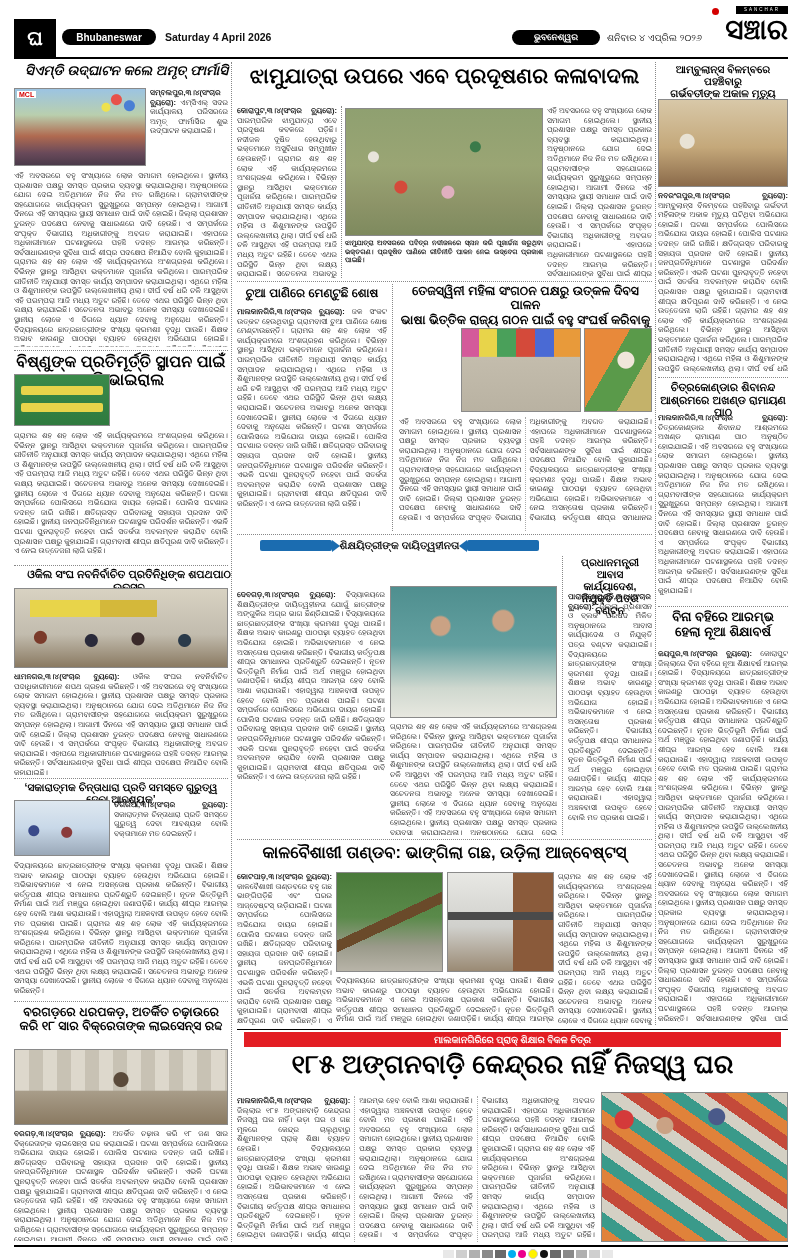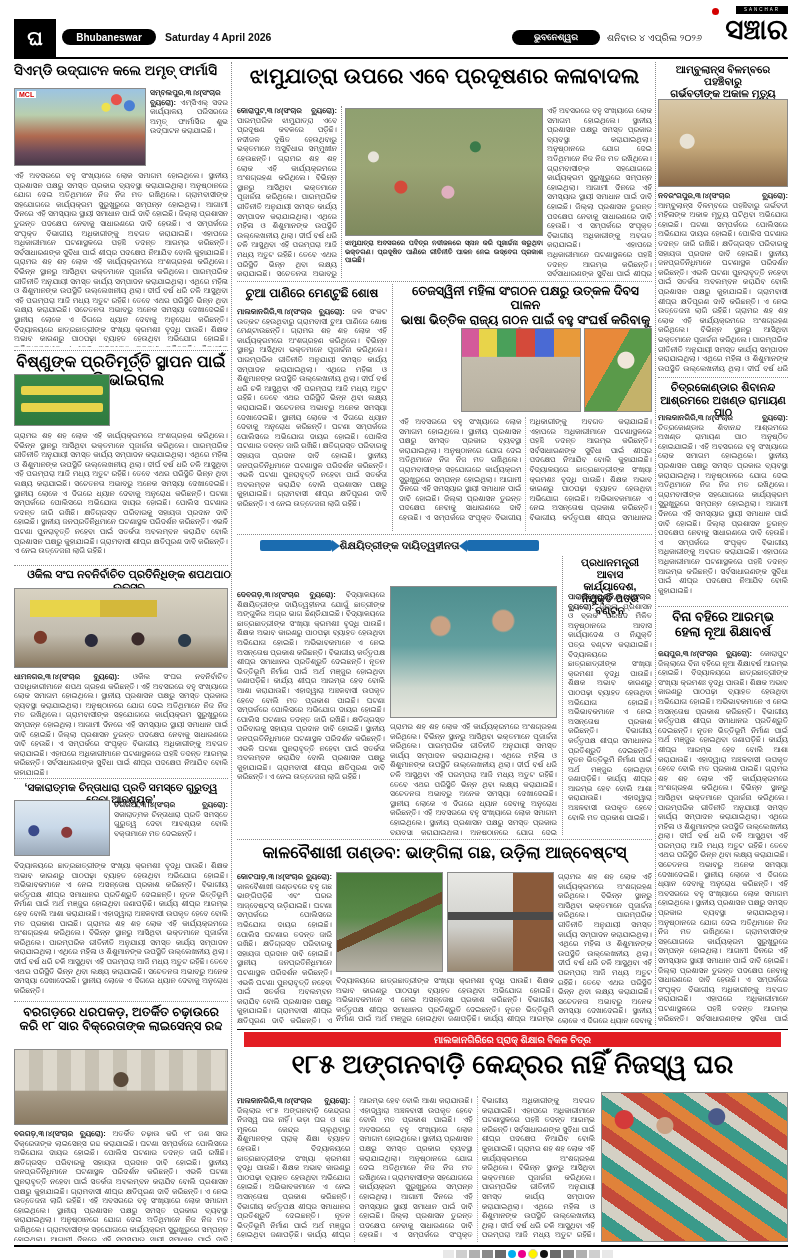--- a/index.html
+++ b/index.html
@@ -95,21 +95,21 @@
   <div class="abs" style="left:700px;top:6px;width:88px;height:50px;">
     <div class="abs" style="right:0;top:0;width:52px;height:8px;background:#000;color:#fff;font-size:4.5px;letter-spacing:2px;text-align:center;line-height:8px;">SANCHAR</div>
     <div class="abs" style="left:12px;top:2px;width:7px;height:7px;border-radius:50%;background:#d40000;"></div>
     <div class="abs" style="left:0;top:9px;width:88px;font-size:28px;font-weight:bold;color:#000;text-align:right;line-height:1.1;">ସଞ୍ଚାର</div>
   </div>
   <div class="abs" style="left:14px;top:57px;width:774px;height:2px;background:#000;"></div>
 
   <div class="abs vdiv" style="left:231px;top:62px;height:1180px;"></div>
   <div class="abs vdiv" style="left:655px;top:62px;height:963px;"></div>
 
-  <div class="abs hl" style="left:14px;top:63px;width:214px;font-size:13.5px;text-align:left;">ସିଏମ୍‌ଡି ଉଦ୍‌ଘାଟନ କଲେ ଅମୃତ୍ ଫାର୍ମାସି</div>
+  <div class="abs hl" style="left:14px;top:63px;width:214px;font-size:13.5px;text-align:right;font-style:italic;">ସିଏମ୍‌ଡି ଉଦ୍‌ଘାଟନ କଲେ ଅମୃତ୍ ଫାର୍ମାସି</div>
   <div class="abs ph ph-mcl" style="left:14px;top:88px;width:132px;height:78px;">
     <span style="position:absolute;left:2px;top:2px;background:#fff;color:#d40000;font-size:7px;font-weight:bold;padding:0 2px;">MCL</span>
   </div>
   <div class="abs b" style="left:150px;top:88px;width:78px;height:80px;">
     <b class="dl">ସମ୍ବଲପୁର,୩।୪(ସଂଚାର ବ୍ୟୁରୋ):</b> <span>ଏମ୍‌ସିଏଲ୍ ସଦର କାର୍ଯ୍ୟାଳୟ ପରିସରରେ ଅମୃତ୍ ଫାର୍ମାସିର ଶୁଭ ଉଦ୍‌ଘାଟନ କରାଯାଇଛି।</span>
   </div>
   <div class="abs b" style="left:14px;top:171px;width:214px;height:176px;">
     <span>ଏହି ଅବସରରେ ବହୁ ସଂଖ୍ୟାରେ ଲୋକ ସମାଗମ ହୋଇଥିଲେ। ସ୍ଥାନୀୟ ପ୍ରଶାସନ ପକ୍ଷରୁ ସମସ୍ତ ପ୍ରକାର ବ୍ୟବସ୍ଥା କରାଯାଇଥିଲା। ଅନୁଷ୍ଠାନରେ ଯୋଗ ଦେଇ ଅତିଥିମାନେ ନିଜ ନିଜ ମତ ରଖିଥିଲେ। ଗ୍ରାମବାସୀଙ୍କ ସହଯୋଗରେ କାର୍ଯ୍ୟକ୍ରମ ସୁରୁଖୁରୁରେ ସମ୍ପନ୍ନ ହୋଇଥିଲା। ଆଗାମୀ ଦିନରେ ଏହି ସମସ୍ୟାର ସ୍ଥାୟୀ ସମାଧାନ ପାଇଁ ଦାବି ହୋଇଛି। ଜିଲ୍ଲା ପ୍ରଶାସନ ତୁରନ୍ତ ପଦକ୍ଷେପ ନେବାକୁ ସାଧାରଣରେ ଦାବି ହେଉଛି। ଏ ସମ୍ପର୍କରେ ସଂପୃକ୍ତ ବିଭାଗୀୟ ଅଧିକାରୀଙ୍କୁ ଅବଗତ କରାଯାଇଛି। ଏହାପରେ ଅଧିକାରୀମାନେ ଘଟଣାସ୍ଥଳରେ ପହଞ୍ଚି ତଦନ୍ତ ଆରମ୍ଭ କରିଛନ୍ତି। ସର୍ବସାଧାରଣଙ୍କ ସୁବିଧା ପାଇଁ ଶୀଘ୍ର ପଦକ୍ଷେପ ନିଆଯିବ ବୋଲି କୁହାଯାଇଛି।</span> <span>ଗ୍ରାମର ଶହ ଶହ ଲୋକ ଏହି କାର୍ଯ୍ୟକ୍ରମରେ ଅଂଶଗ୍ରହଣ କରିଥିଲେ। ବିଭିନ୍ନ ସ୍ଥାନରୁ ଆସିଥିବା ଭକ୍ତମାନେ ପୂଜାର୍ଚ୍ଚନା କରିଥିଲେ। ପାରମ୍ପରିକ ରୀତିନୀତି ଅନୁଯାୟୀ ସମସ୍ତ କାର୍ଯ୍ୟ ସମ୍ପାଦନ କରାଯାଇଥିଲା। ଏଥିରେ ମହିଳା ଓ ଶିଶୁମାନଙ୍କ ଉପସ୍ଥିତି ଉଲ୍ଲେଖନୀୟ ଥିଲା। ଦୀର୍ଘ ବର୍ଷ ଧରି ଚଳି ଆସୁଥିବା ଏହି ପରମ୍ପରା ଆଜି ମଧ୍ୟ ଅତୁଟ ରହିଛି। ତେବେ ଏଥର ପରିସ୍ଥିତି ଭିନ୍ନ ଥିବା ଲକ୍ଷ୍ୟ କରାଯାଇଛି। ସଚେତନତା ଅଭାବରୁ ଅନେକ ସମସ୍ୟା ଦେଖାଦେଇଛି। ସ୍ଥାନୀୟ ଲୋକେ ଏ ଦିଗରେ ଧ୍ୟାନ ଦେବାକୁ ଅନୁରୋଧ କରିଛନ୍ତି।</span> <span>ବିଦ୍ୟାଳୟରେ ଛାତ୍ରଛାତ୍ରୀଙ୍କ ସଂଖ୍ୟା କ୍ରମଶଃ ବୃଦ୍ଧି ପାଉଛି। ଶିକ୍ଷକ ଅଭାବ କାରଣରୁ ପାଠପଢ଼ା ବ୍ୟାହତ ହେଉଥିବା ଅଭିଯୋଗ ହୋଇଛି। ଅଭିଭାବକମାନେ ଏ ନେଇ ଅସନ୍ତୋଷ ପ୍ରକାଶ କରିଛନ୍ତି। ବିଭାଗୀୟ କର୍ତ୍ତୃପକ୍ଷ ଶୀଘ୍ର ସମାଧାନର ପ୍ରତିଶ୍ରୁତି ଦେଇଛନ୍ତି। ନୂତନ ଭିତ୍ତିଭୂମି ନିର୍ମାଣ ପାଇଁ ଅର୍ଥ ମଞ୍ଜୁର ହୋଇଥିବା ଜଣାପଡ଼ିଛି। କାର୍ଯ୍ୟ ଶୀଘ୍ର ଆରମ୍ଭ ହେବ ବୋଲି ଆଶା କରାଯାଉଛି। ଏହାଦ୍ୱାରା ଅଞ୍ଚଳବାସୀ ଉପକୃତ ହେବେ ବୋଲି ମତ ପ୍ରକାଶ ପାଇଛି।</span>
   </div>
 

